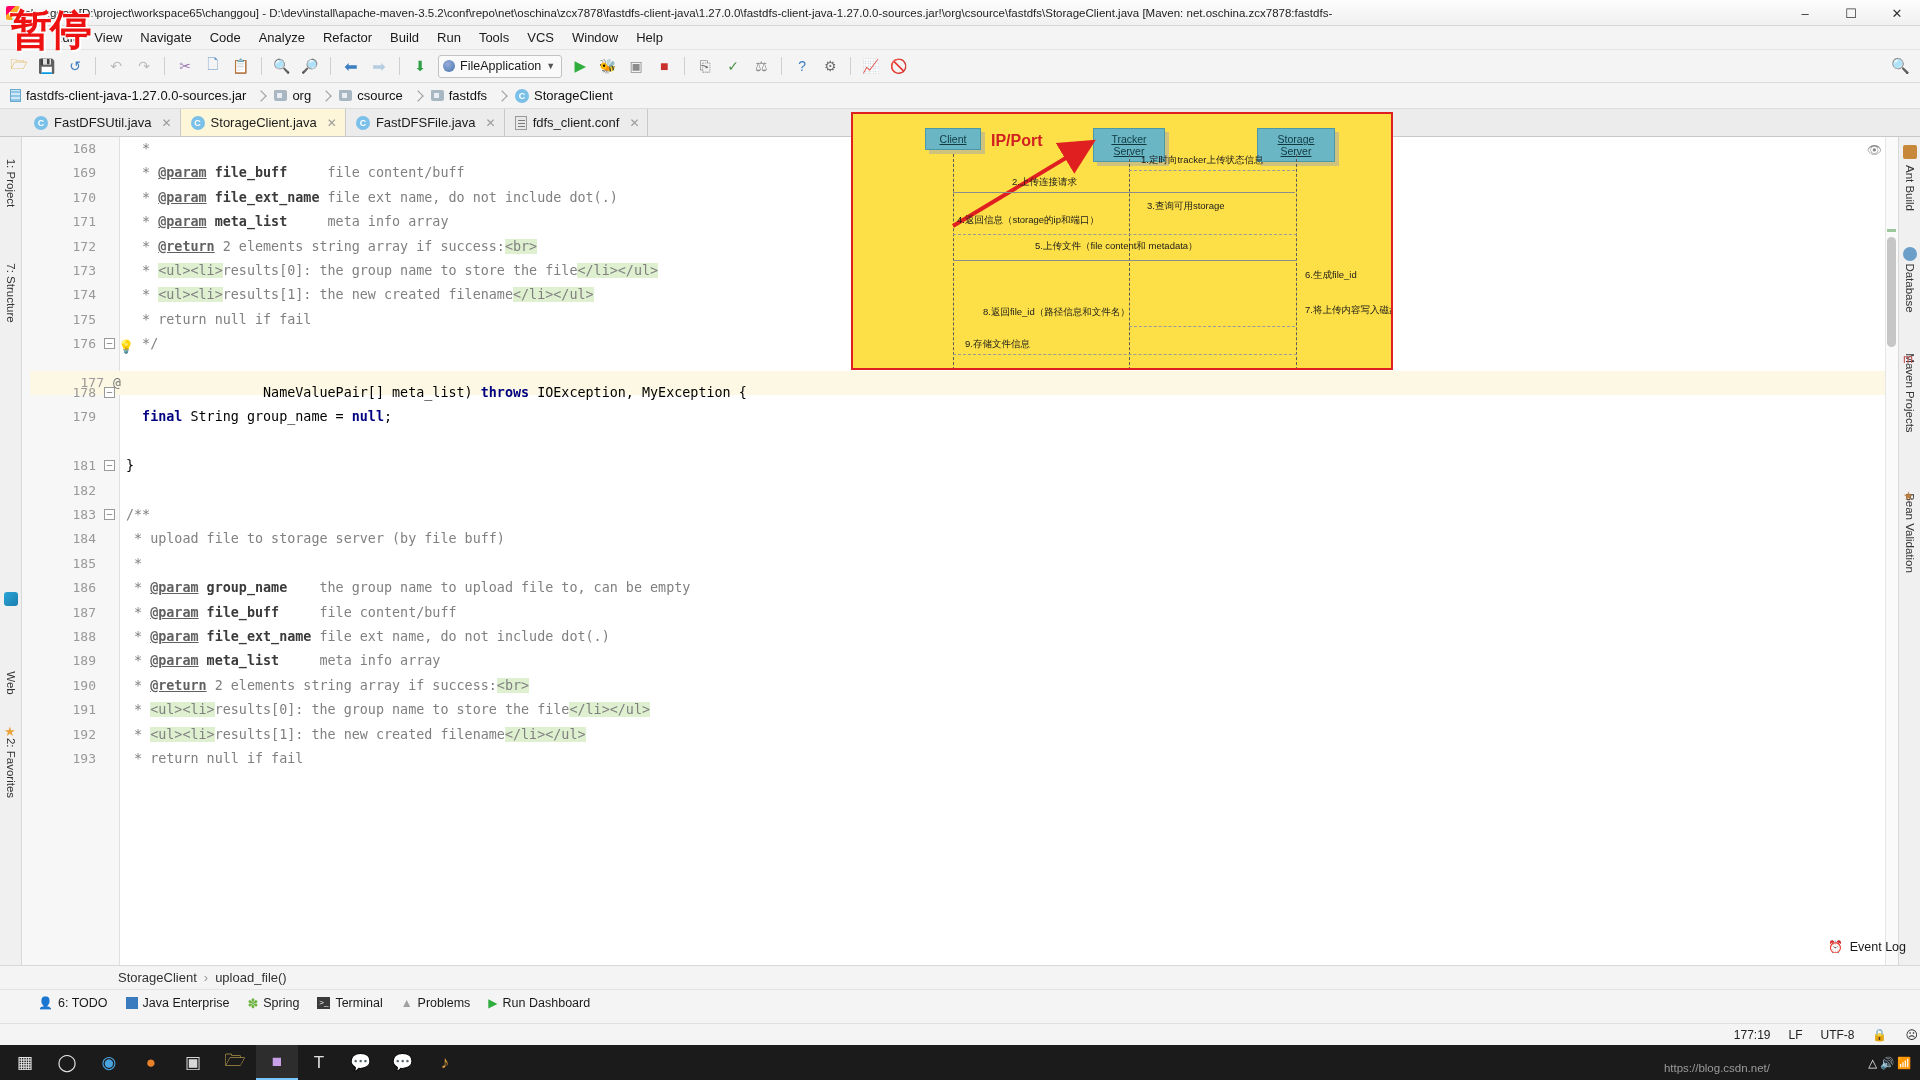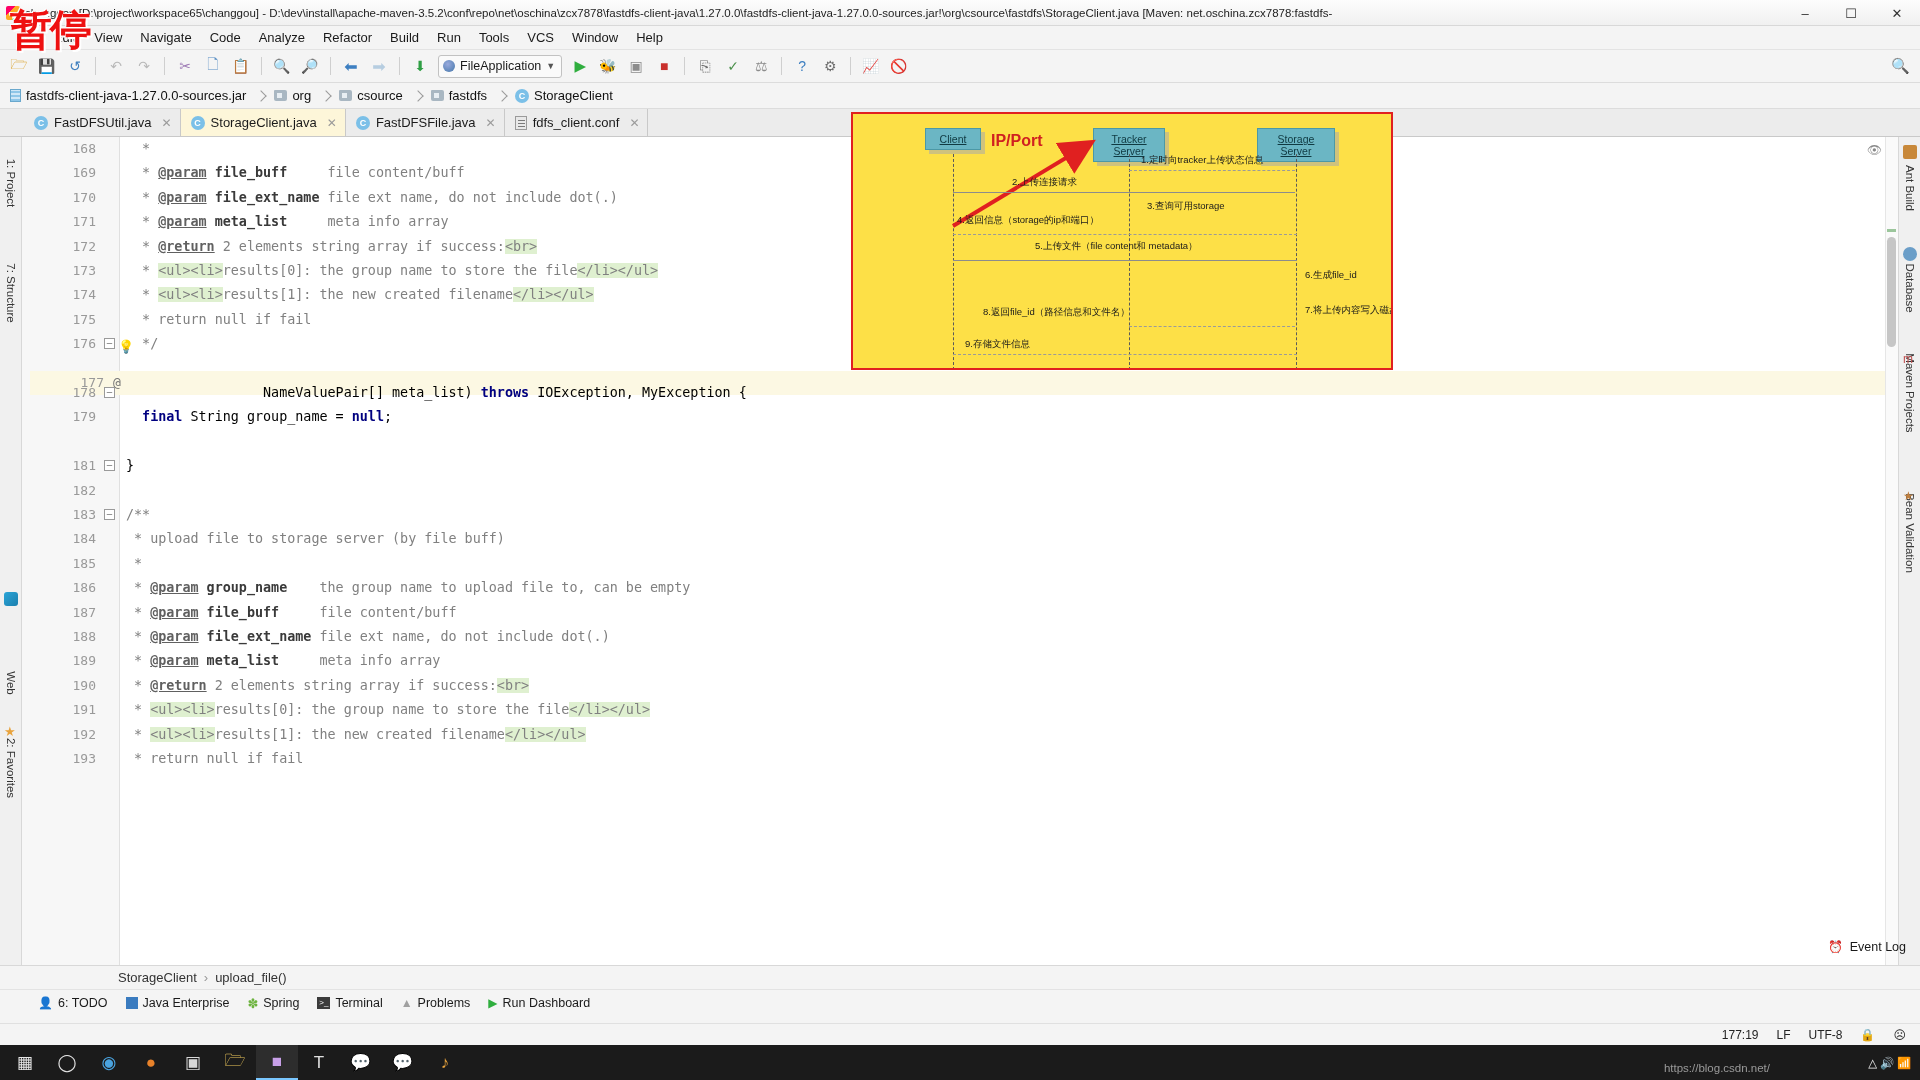--- a/index.html
+++ b/index.html
@@ -134,21 +134,21 @@
   
   .bottom{ position:absolute; left:0; right:0; bottom:35px; height:80px;
     background:#f4f4f4; border-top:1px solid #d8d8d8; }
   .bcrumbbar{ height:24px; display:flex; align-items:center; padding-left:118px;
     font-size:13px; color:#333; background:#f4f4f4; border-bottom:1px solid #e3e3e3;}
   .bcrumbbar .sep{ margin:0 7px; color:#999; }
   .toolwin{ height:26px; display:flex; align-items:center; gap:18px;
     padding-left:38px; font-size:12.5px; color:#1a1a1a; }
   .toolwin .item{ display:flex; align-items:center; gap:5px; }
   .statusbar{ height:22px; display:flex; align-items:center; justify-content:flex-end;
-    gap:18px; padding-right:14px; font-size:12px; color:#222;
+    gap:18px; padding-right:2px; font-size:12px; color:#222;
     background:#f4f4f4; border-top:1px solid #e0e0e0; position:absolute;
     left:0;right:0;bottom:0; }
   .eventlog{ position:absolute; right:14px; top:-26px; display:flex;
     align-items:center; gap:6px; font-size:12.5px; color:#1a1a1a; }
   .star{ position:absolute; left:4px; bottom:84px; color:#e8a33d; font-size:14px; }
 
   
   .taskbar{ position:absolute; left:0; right:0; bottom:0; height:35px;
     background:#1b1b1b; display:flex; align-items:center; padding-left:4px; }
   .tbicon{ width:42px;height:35px; display:flex;align-items:center;justify-content:center;

